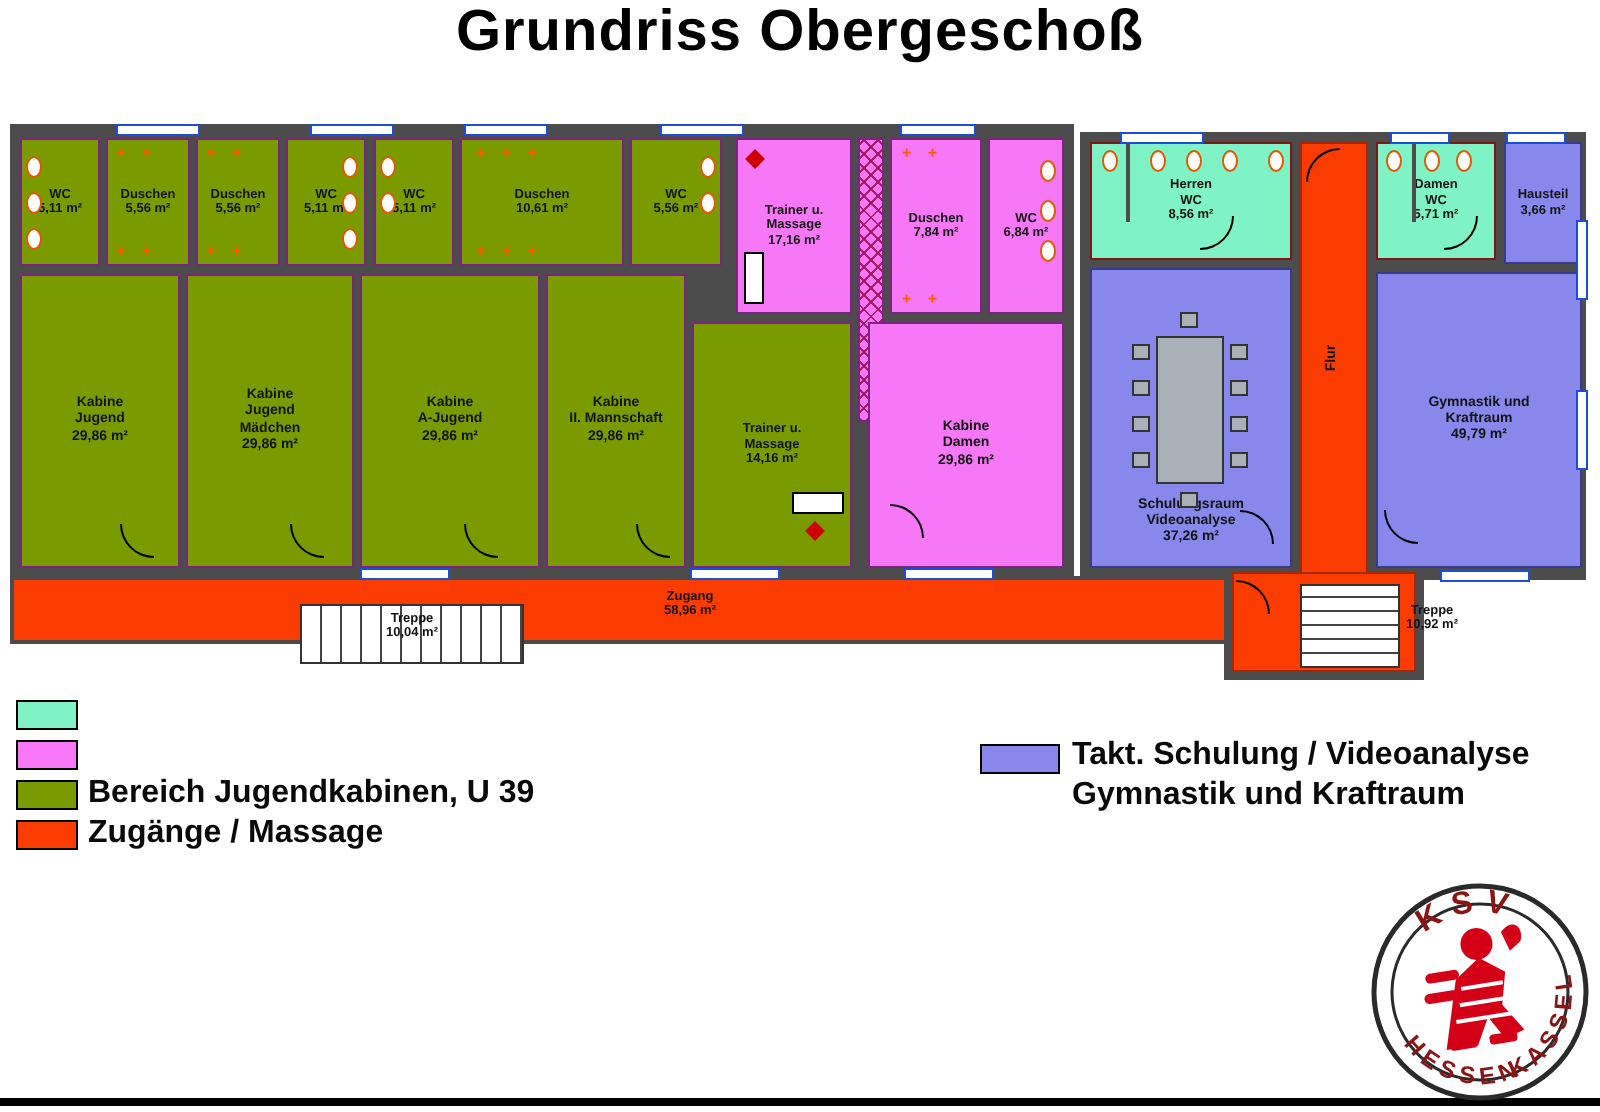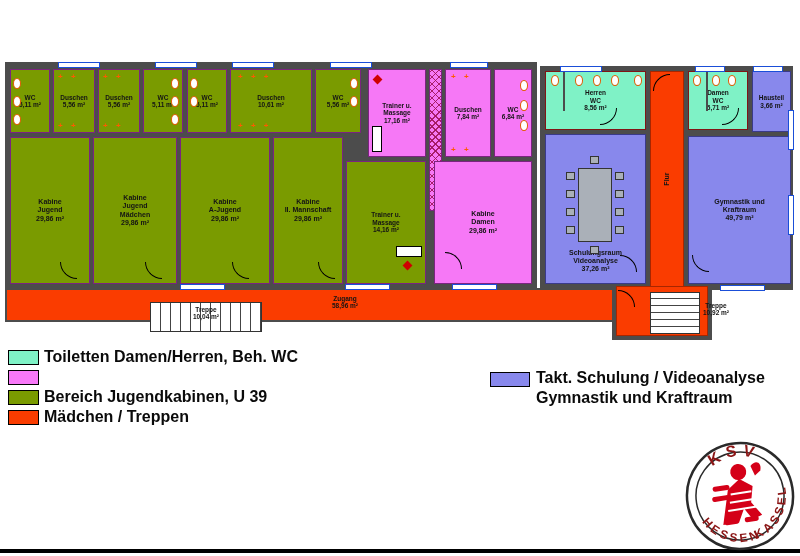--- a/index.html
+++ b/index.html
@@ -67,20 +67,21 @@
   .legtxt{position:absolute;font-size:16px;font-weight:bold;color:#0a0a0a;z-index:8;white-space:nowrap;}
 
   .botbar{position:absolute;left:0;top:549px;width:800px;height:4px;background:#000;}
   .logo{position:absolute;left:684px;top:440px;z-index:8;}
 </style>
 </head>
 <body>
 
 <div id="canvas">
 
+  <div class="title">Grundriss Obergeschoß</div>
 
   <div class="shell" style="left:5px;top:62px;width:532px;height:228px"></div>
   <div class="shell" style="left:540px;top:66px;width:253px;height:224px"></div>
   <div class="shell" style="left:612px;top:282px;width:100px;height:58px"></div>
 
   <div class="corridor"></div>
   <div class="zlabel" style="left:300px;top:295px;width:90px">Zugang
 58,96 m²</div>
 
   <div class="room o" style="left:616px;top:286px;width:92px;height:50px"></div>
@@ -267,26 +268,25 @@
   <div class="door bl" style="left:318px;top:262px"></div>
   <div class="door tr" style="left:445px;top:252px"></div>
   <div class="door br" style="left:600px;top:108px"></div>
   <div class="door br" style="left:722px;top:108px"></div>
   <div class="door tr" style="left:620px;top:255px"></div>
   <div class="door bl" style="left:692px;top:255px"></div>
   <div class="door tl" style="left:653px;top:74px"></div>
   <div class="door tr" style="left:618px;top:290px"></div>
 
   <div class="sw sw-mint" style="left:8px;top:350px"></div>
-  <div class="legtxt" style="left:44px;top:348px">Toiletten Damen/Herren, Beh. WC</div>
   <div class="sw sw-pink" style="left:8px;top:370px"></div>
   <div class="sw sw-olive" style="left:8px;top:390px"></div>
   <div class="legtxt" style="left:44px;top:388px">Bereich Jugendkabinen, U 39</div>
   <div class="sw sw-orange" style="left:8px;top:410px"></div>
-  <div class="legtxt" style="left:44px;top:408px">Mädchen / Treppen</div>
+  <div class="legtxt" style="left:44px;top:408px">Zugänge / Massage</div>
 
   <div class="sw sw-blue" style="left:490px;top:372px;width:40px"></div>
   <div class="legtxt" style="left:536px;top:369px">Takt. Schulung / Videoanalyse</div>
   <div class="legtxt" style="left:536px;top:389px">Gymnastik und Kraftraum</div>
 
   <svg class="logo" width="112" height="112" viewBox="0 0 112 112">
     <g transform="rotate(-9 56 56)">
       <circle cx="56" cy="56" r="53" fill="#fff" stroke="#2a2a2a" stroke-width="2.5"></circle>
       <circle cx="56" cy="56" r="44" fill="none" stroke="#2a2a2a" stroke-width="1.5"></circle>
       <defs>

